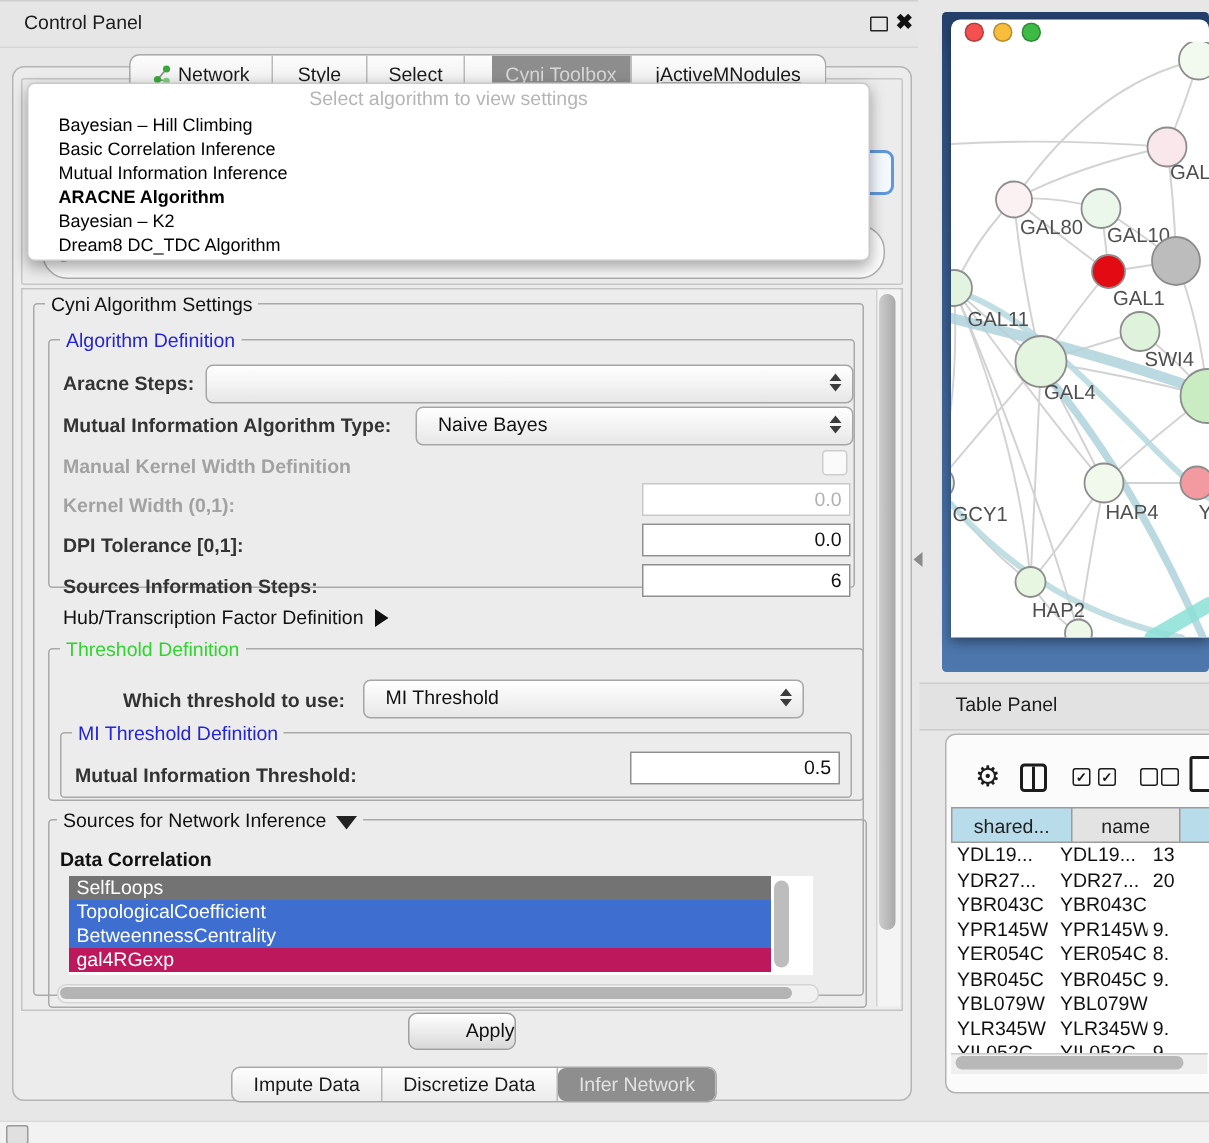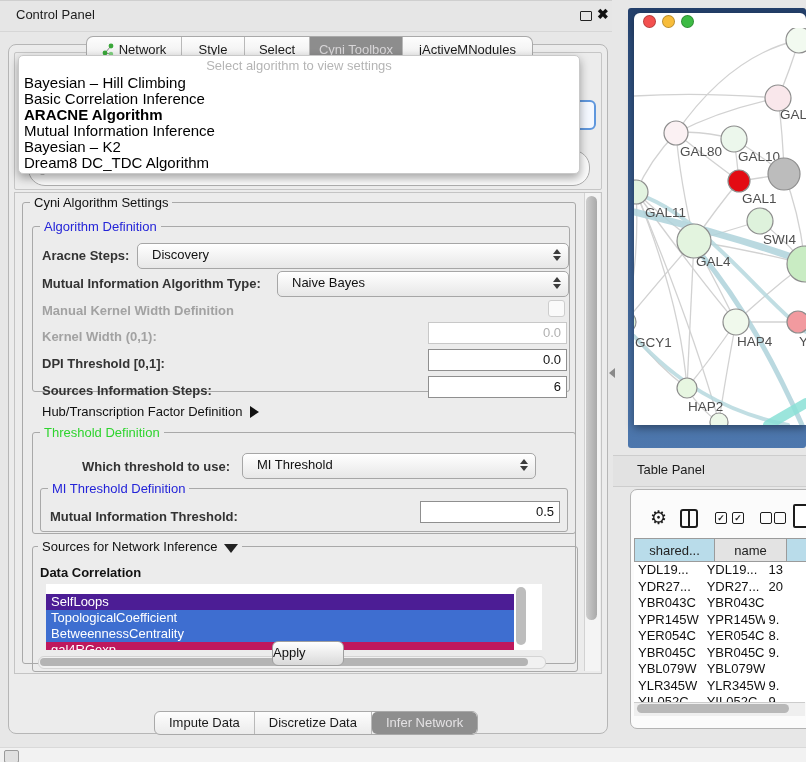--- a/index.html
+++ b/index.html
@@ -21,21 +21,21 @@
   #cp-panel{left:8px;top:44px;width:598px;height:688px;border:1px solid #b6b6b6;border-radius:8px;background:#ececec}
   
   #topbox{left:14px;top:52px;width:586px;height:136px;border:1px solid #c6c6c6;border-radius:2px;z-index:4}
   #bg-spin{left:572px;top:100px;width:20px;height:26px;border:2px solid #5f97dd;border-radius:6px;background:#f4f8ff;z-index:5}
   #bg-combo{left:28px;top:150px;width:560px;height:34px;border:1px solid #adadad;border-radius:17px;background:#fbfbfb;z-index:5}
   #bg-combo .val{padding-left:10px;line-height:34px;font-size:13px;color:#ababab}
   
   #dd{left:18px;top:55px;width:560px;height:117px;background:#fff;border:1px solid #c9c9c9;border-radius:5px;
       box-shadow:0 4px 10px rgba(0,0,0,.35);z-index:50;overflow:hidden}
   #dd-hint{height:18px;line-height:18px;text-align:center;font-size:13px;color:#b5b5b5;margin-top:1px}
-  .dd-item{height:16px;line-height:16px;font-size:15px;color:#000;padding-left:5px;white-space:nowrap}
+  .dd-item{height:16px;line-height:16px;font-size:12px;color:#000;padding-left:20px;white-space:nowrap}
   .dd-item.b{font-weight:bold}
   
   #scrollpane{left:14px;top:192px;width:586px;height:480px;border:1px solid #c4c4c4;background:#ececec}
   #vsb-track{left:584px;top:193px;width:15px;height:478px;background:#f4f4f4;border-left:1px solid #d2d2d2}
   #vsb-thumb{left:586px;top:196px;width:11px;height:424px;border-radius:6px;background:linear-gradient(90deg,#cdcdcd,#a9a9a9)}
   .gbox{position:absolute;border:1px solid #a9a9a9;border-radius:3px}
   .glabel{position:absolute;background:#ececec;padding:0 4px;font-size:13px;color:#111;white-space:nowrap;z-index:2}
   .glabel.blue{color:#2424d8}.glabel.green{color:#2fd42f}
   .lbl{position:absolute;font-size:13px;font-weight:bold;color:#333;white-space:nowrap}
   .lbl.dis{color:#a2a2a2}
@@ -49,22 +49,22 @@
        padding:0 5px;line-height:20px;box-sizing:border-box}
   .inp.dis{border-color:#c8c8c8;color:#b0b0b0}
   #chk{left:548px;top:300px;width:15px;height:15px;border:1px solid #cdcdcd;border-radius:3px;background:#fafafa}
   .arrow-r{display:inline-block;width:0;height:0;border-top:6px solid transparent;border-bottom:6px solid transparent;border-left:9px solid #111;margin-left:8px;vertical-align:-2px}
   .arrow-d{display:inline-block;width:0;height:0;border-left:7px solid transparent;border-right:7px solid transparent;border-top:9px solid #222;margin-left:6px;vertical-align:-2px}
   #attr-list{left:46px;top:584px;width:496px;height:66px;background:#fff;overflow:hidden}
   .attr-item{width:468px;height:16px;line-height:16px;font-size:13px;color:#fff;background:#3e6ed0;padding-left:5px;box-sizing:border-box;white-space:nowrap}
   #list-vsb{left:516px;top:587px;width:10px;height:58px;border-radius:5px;background:#bdbdbd}
   #hsb-track{left:38px;top:656px;width:506px;height:11px;background:#f1f1f1;border:1px solid #d4d4d4;border-radius:6px}
   #hsb-thumb{left:40px;top:658px;width:488px;height:8px;border-radius:4px;background:#b4b4b4}
-  #apply-btn{left:272px;top:641px;width:70px;height:23px;border:1px solid #9f9f9f;border-radius:6px;
-             background:linear-gradient(#ffffff,#d9d9d9);font-size:13px;color:#111;text-align:left;line-height:22px}
+  #apply-btn{left:272px;top:675px;width:70px;height:23px;border:1px solid #9f9f9f;border-radius:6px;
+             background:linear-gradient(#ffffff,#d9d9d9);font-size:13px;color:#111;text-align:right;line-height:22px}
   #bottom-tabs{left:154px;top:711px;height:22px;display:flex;border:1px solid #a9a9a9;border-radius:6px;overflow:hidden;background:linear-gradient(#fdfdfd,#ebebeb)}
   .btab{font-size:13px;color:#1a1a1a;line-height:22px;text-align:center;border-right:1px solid #b9b9b9;padding:0 14px;white-space:nowrap}
   .btab:last-child{border-right:none}
   .btab.sel{background:#8e8e8e;color:#e4e2e4;border-radius:5px}
   #split-arrow{left:609px;top:368px;width:0;height:0;border-top:5px solid transparent;border-bottom:5px solid transparent;border-right:6px solid #8a8a8a}
   
   #net-frame{left:628px;top:8px;width:178px;height:440px;border-radius:3px;
              background:linear-gradient(#24406b,#2c4d7c 8%,#4d77ad)}
   #net-win{left:634px;top:13px;width:172px;height:412px;background:#fff;border-radius:6px 6px 0 0;box-shadow:0 3px 8px rgba(0,0,0,.4)}
   .tl{position:absolute;width:13px;height:13px;border-radius:50%;border:1px solid rgba(0,0,0,.25);box-sizing:border-box}
@@ -107,59 +107,58 @@
         <circle cx="9" cy="11" r="2.2" fill="#7fcf7f"></circle>
       </svg>
       <span>Network</span>
     </div>
     <div class="ttab" style="width: 62px; text-align: center;">
       <span>Style</span>
     </div>
     <div class="ttab" style="width: 64px;">
       <span>Select</span>
     </div>
-    <div class="ttab sel" style="width: 92px;">
+    <div class="ttab sel" style="width: 92px; margin-left: 18px;">
       <span>Cyni Toolbox</span>
     </div>
     <div class="ttab" style="width: 129px; text-decoration: underline;">
       <span>jActiveMNodules</span>
     </div>
   </div>
 
 <div class="abs" id="topbox"></div>
 <div class="abs" id="bg-spin"></div>
 <div class="abs" id="bg-combo">
   <div class="val">galfiltered.sif default node</div>
 </div>
 
 <div class="abs" id="dd">
   <div id="dd-hint">Select algorithm to view settings</div>
   <div id="dd-items">
       <div class="dd-item">Bayesian – Hill Climbing</div>
       <div class="dd-item">Basic Correlation Inference</div>
+      <div class="dd-item">Mutual Information Inference</div>
       <div class="dd-item b">ARACNE Algorithm</div>
-      <div class="dd-item">Mutual Information Inference</div>
       <div class="dd-item">Bayesian – K2</div>
       <div class="dd-item">Dream8 DC_TDC Algorithm</div>
     </div>
 </div>
 
 <div class="abs" id="scrollpane"></div>
 <div class="abs" id="vsb-track"></div>
 <div class="abs" id="vsb-thumb"></div>
 
 <div class="gbox" style="left:22px;top:202px;width:552px;height:460px"></div>
 <div class="glabel" style="left:30px;top:195px">Cyni Algorithm Settings</div>
 
 <div class="gbox" style="left:32px;top:226px;width:536px;height:164px"></div>
 <div class="glabel blue" style="left:40px;top:219px">Algorithm Definition</div>
 
 <div class="lbl" style="left:42px;top:248px">Aracne Steps:</div>
 <div class="combo" style="left:137px;top:243px;width:430px;height:24px">
-  <div class="val">Discovery</div>
   <div class="spin">
       <div class="tri-u"></div>
       <div class="tri-d"></div>
     </div>
 </div>
 
 <div class="lbl" style="left:42px;top:276px">Mutual Information Algorithm Type:</div>
 <div class="combo" style="left:277px;top:271px;width:290px;height:24px">
   <div class="val">Naive Bayes</div>
   <div class="spin">
@@ -167,21 +166,21 @@
       <div class="tri-d"></div>
     </div>
 </div>
 
 <div class="lbl dis" style="left:42px;top:303px">Manual Kernel Width Definition</div>
 <div class="abs" id="chk"></div>
 
 <div class="lbl dis" style="left:42px;top:329px">Kernel Width (0,1):</div>
 <div class="inp dis" style="left:428px;top:322px;width:139px;height:22px">0.0</div>
 
-<div class="lbl" style="left:42px;top:356px">DPI Threshold [0,1]:</div>
+<div class="lbl" style="left:42px;top:356px">DPI Tolerance [0,1]:</div>
 <div class="inp" style="left:428px;top:349px;width:139px;height:22px">0.0</div>
 
 <div class="lbl" style="left:42px;top:383px">Sources Information Steps:</div>
 <div class="inp" style="left:428px;top:376px;width:139px;height:22px">6</div>
 
 <div class="lbl" style="left:42px;top:404px;font-weight:normal;color:#111">
   <span>Hub/Transcription Factor Definition</span><span class="arrow-r"></span>
 </div>
 
 <div class="gbox" style="left:32px;top:432px;width:542px;height:100px"></div>
@@ -200,21 +199,21 @@
 <div class="glabel blue" style="left:48px;top:481px">MI Threshold Definition</div>
 <div class="lbl" style="left:50px;top:509px">Mutual Information Threshold:</div>
 <div class="inp" style="left:420px;top:501px;width:140px;height:22px">0.5</div>
 
 <div class="gbox" style="left:32px;top:546px;width:544px;height:124px"></div>
 <div class="glabel" style="left:38px;top:539px">
   <span>Sources for Network Inference</span><span class="arrow-d"></span>
 </div>
 <div class="lbl" style="left:40px;top:565px;color:#111">Data Correlation</div>
 <div class="abs" id="attr-list">
-    <div class="attr-item" style="background: #4c1d95; margin-top: 10px;">SelfLoops</div>
+    <div class="attr-item" style="background: #737373;">SelfLoops</div>
     <div class="attr-item" style="background: rgb(62, 110, 208);">TopologicalCoefficient</div>
     <div class="attr-item" style="background: rgb(62, 110, 208);">BetweennessCentrality</div>
     <div class="attr-item" style="background: #be185d;">gal4RGexp</div>
   </div>
 <div class="abs" id="list-vsb"></div>
 <div class="abs" id="hsb-track"></div>
 <div class="abs" id="hsb-thumb"></div>
 
 <div class="abs" id="apply-btn">Apply</div>
 <div class="abs" id="bottom-tabs">

